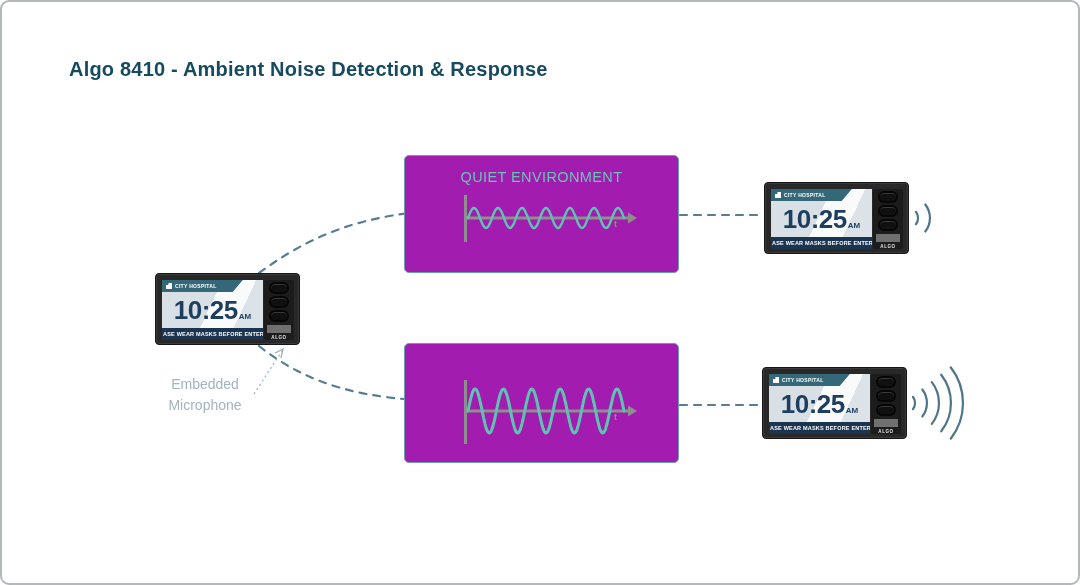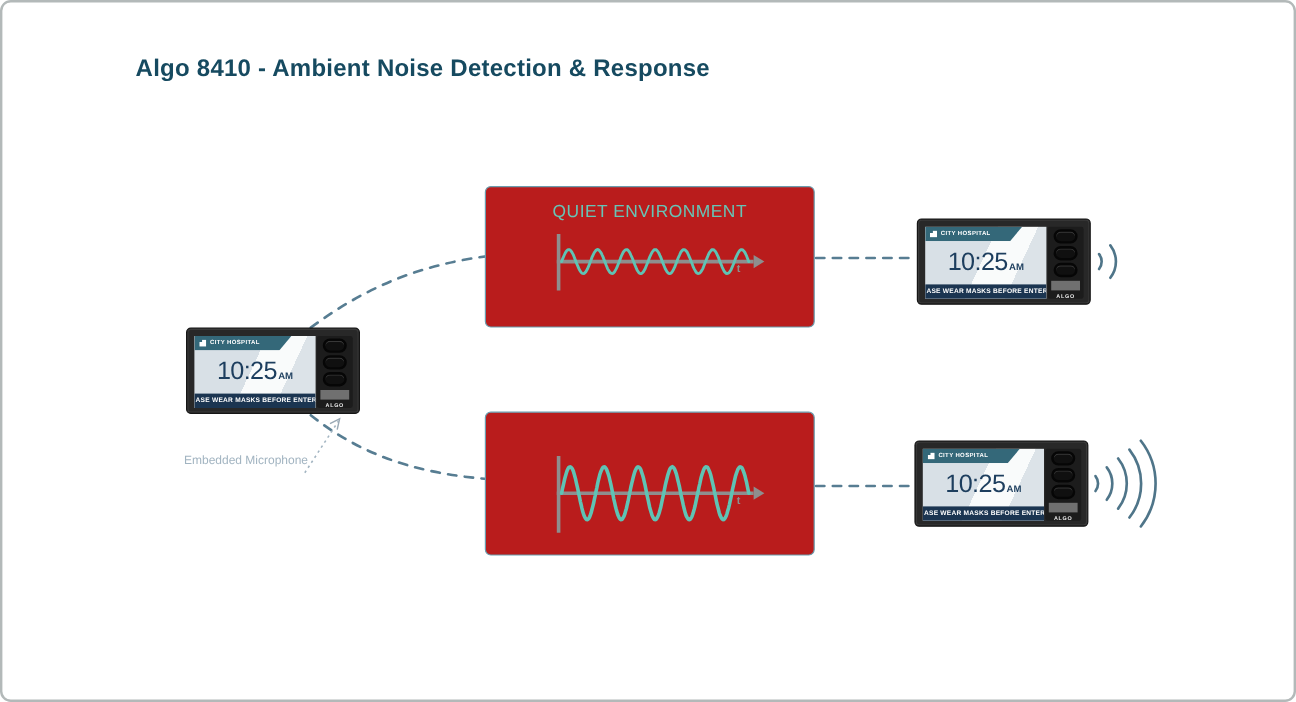--- a/index.html
+++ b/index.html
@@ -4,31 +4,31 @@
 <style>
   :root{
     --title:#164a60; --wave:#5fc3b4; --envlabel:#67c4b6; --boxborder:#6b9dae;
     --connector:#577d92; --miclabel:#a2b4c1; --axis:#8e8e8e; --arc:#4f7589;
     --tickerbg:#1b3551; --headerbg:#346879; --timecolor:#1d3e5e;
   }
   *{margin:0;padding:0;box-sizing:border-box;}
   body{font-family:"Liberation Sans",sans-serif;background:#fff;}
   .canvas{position:relative;width:1080px;height:585px;background:#fff;
           border:2px solid #b3b9b9;border-radius:9px;overflow:hidden;}
-  .title{position:absolute;left:67px;top:44px;font-size:20px;font-weight:700;
-         color:var(--title);letter-spacing:.2px;margin-left:44px;}
+  .title{position:absolute;left:67px;top:56px;font-size:20px;font-weight:700;
+         color:var(--title);letter-spacing:.2px;}
   .overlay{position:absolute;left:0;top:0;pointer-events:none;}
   .dash{stroke:var(--connector);stroke-width:2.2;fill:none;
         stroke-dasharray:7 7;stroke-linecap:round;}
   .dot-line{stroke:var(--miclabel);stroke-width:1.3;fill:none;stroke-dasharray:2 3;}
   .dot-arrow{stroke:#9aa9b5;stroke-width:1.2;fill:none;}
   .arcgrp path{stroke:var(--arc);stroke-width:2.2;fill:none;stroke-linecap:round;}
 
   
-  .envbox{position:absolute;width:275px;background:#b91c1c;border:1px solid var(--boxborder);
+  .envbox{position:absolute;width:275px;background:#a21caf;border:1px solid var(--boxborder);
           border-radius:5px;}
   .envlabel{margin-top:13px;text-align:center;font-size:14.5px;font-weight:500;
             letter-spacing:.4px;color:var(--envlabel);}
   .wavesvg{position:absolute;left:0;top:0;}
   .axisline{stroke:var(--axis);stroke-width:3;}
   .axisarrow{fill:var(--axis);}
   .axislabel{fill:var(--axis);font-size:9px;font-weight:700;font-family:"Liberation Sans",sans-serif;}
   .wave{stroke:var(--wave);fill:none;stroke-linecap:round;}
   #wave-quiet{stroke-width:2.4;}
   #wave-loud{stroke-width:3;}
@@ -39,34 +39,34 @@
   .screen{position:absolute;left:6px;top:6px;width:101px;height:60px;overflow:hidden;
           background:linear-gradient(115deg,#d8e0e6 47%,#f9fbfb 47%,#f9fbfb 73%,#dce3e8 73%);}
   .scr-header{position:absolute;left:0;top:0;width:100%;height:12px;background:var(--headerbg);
               clip-path:polygon(0 0,80% 0,70% 100%,0 100%);
               display:flex;align-items:center;gap:3px;padding-left:4px;}
   .logo{width:6px;height:6px;background:#fff;flex:0 0 auto;
         clip-path:polygon(0 100%,0 35%,40% 35%,40% 0,100% 0,100% 100%);}
   .hname{font-size:5px;font-weight:700;color:#fff;letter-spacing:.3px;white-space:nowrap;}
   .scr-time{position:absolute;left:0;top:12px;width:100%;height:36px;line-height:36px;
             text-align:center;color:var(--timecolor);}
-  .time{font-size:21px;font-weight:400;letter-spacing:-.5px;}
+  .time{font-size:26px;font-weight:700;letter-spacing:-.5px;}
   .ampm{font-size:8px;font-weight:700;margin-left:1px;text-align:right;}
   .scr-ticker{position:absolute;left:0;bottom:0;width:100%;height:12px;line-height:12px;
               background:var(--tickerbg);color:#fff;font-size:5.5px;font-weight:700;
               letter-spacing:.2px;white-space:nowrap;overflow:hidden;padding-left:1px;}
   .speaker{position:absolute;right:5px;top:6px;width:30px;height:60px;background:#1c1c1c;
            border-radius:2px;display:flex;flex-direction:column;align-items:center;padding-top:2px;}
   .slot{width:20px;height:12px;border-radius:7px;background:#101010;border:2px solid #060606;
         box-shadow:0 1px 0 #383838 inset;margin-bottom:2px;flex:0 0 auto;}
   .spk-plate{width:24px;height:8px;background:#707070;margin-top:1px;flex:0 0 auto;}
   .brand{margin-top:2px;font-size:4.5px;font-weight:700;color:#e8e8e8;letter-spacing:.6px;}
 
   .miclabel{position:absolute;left:148px;top:372px;width:110px;text-align:center;
-            font-size:10px;line-height:21px;color:var(--miclabel);}
+            font-size:14px;line-height:21px;color:var(--miclabel);}
 </style>
 </head>
 <body>
 
 <div class="canvas">
 
   <h1 class="title">Algo 8410 - Ambient Noise Detection &amp; Response</h1>
 
   <svg class="overlay" width="1080" height="585">
     <path class="dash" d="M257 271 C310 232, 365 210, 452 208"></path>

